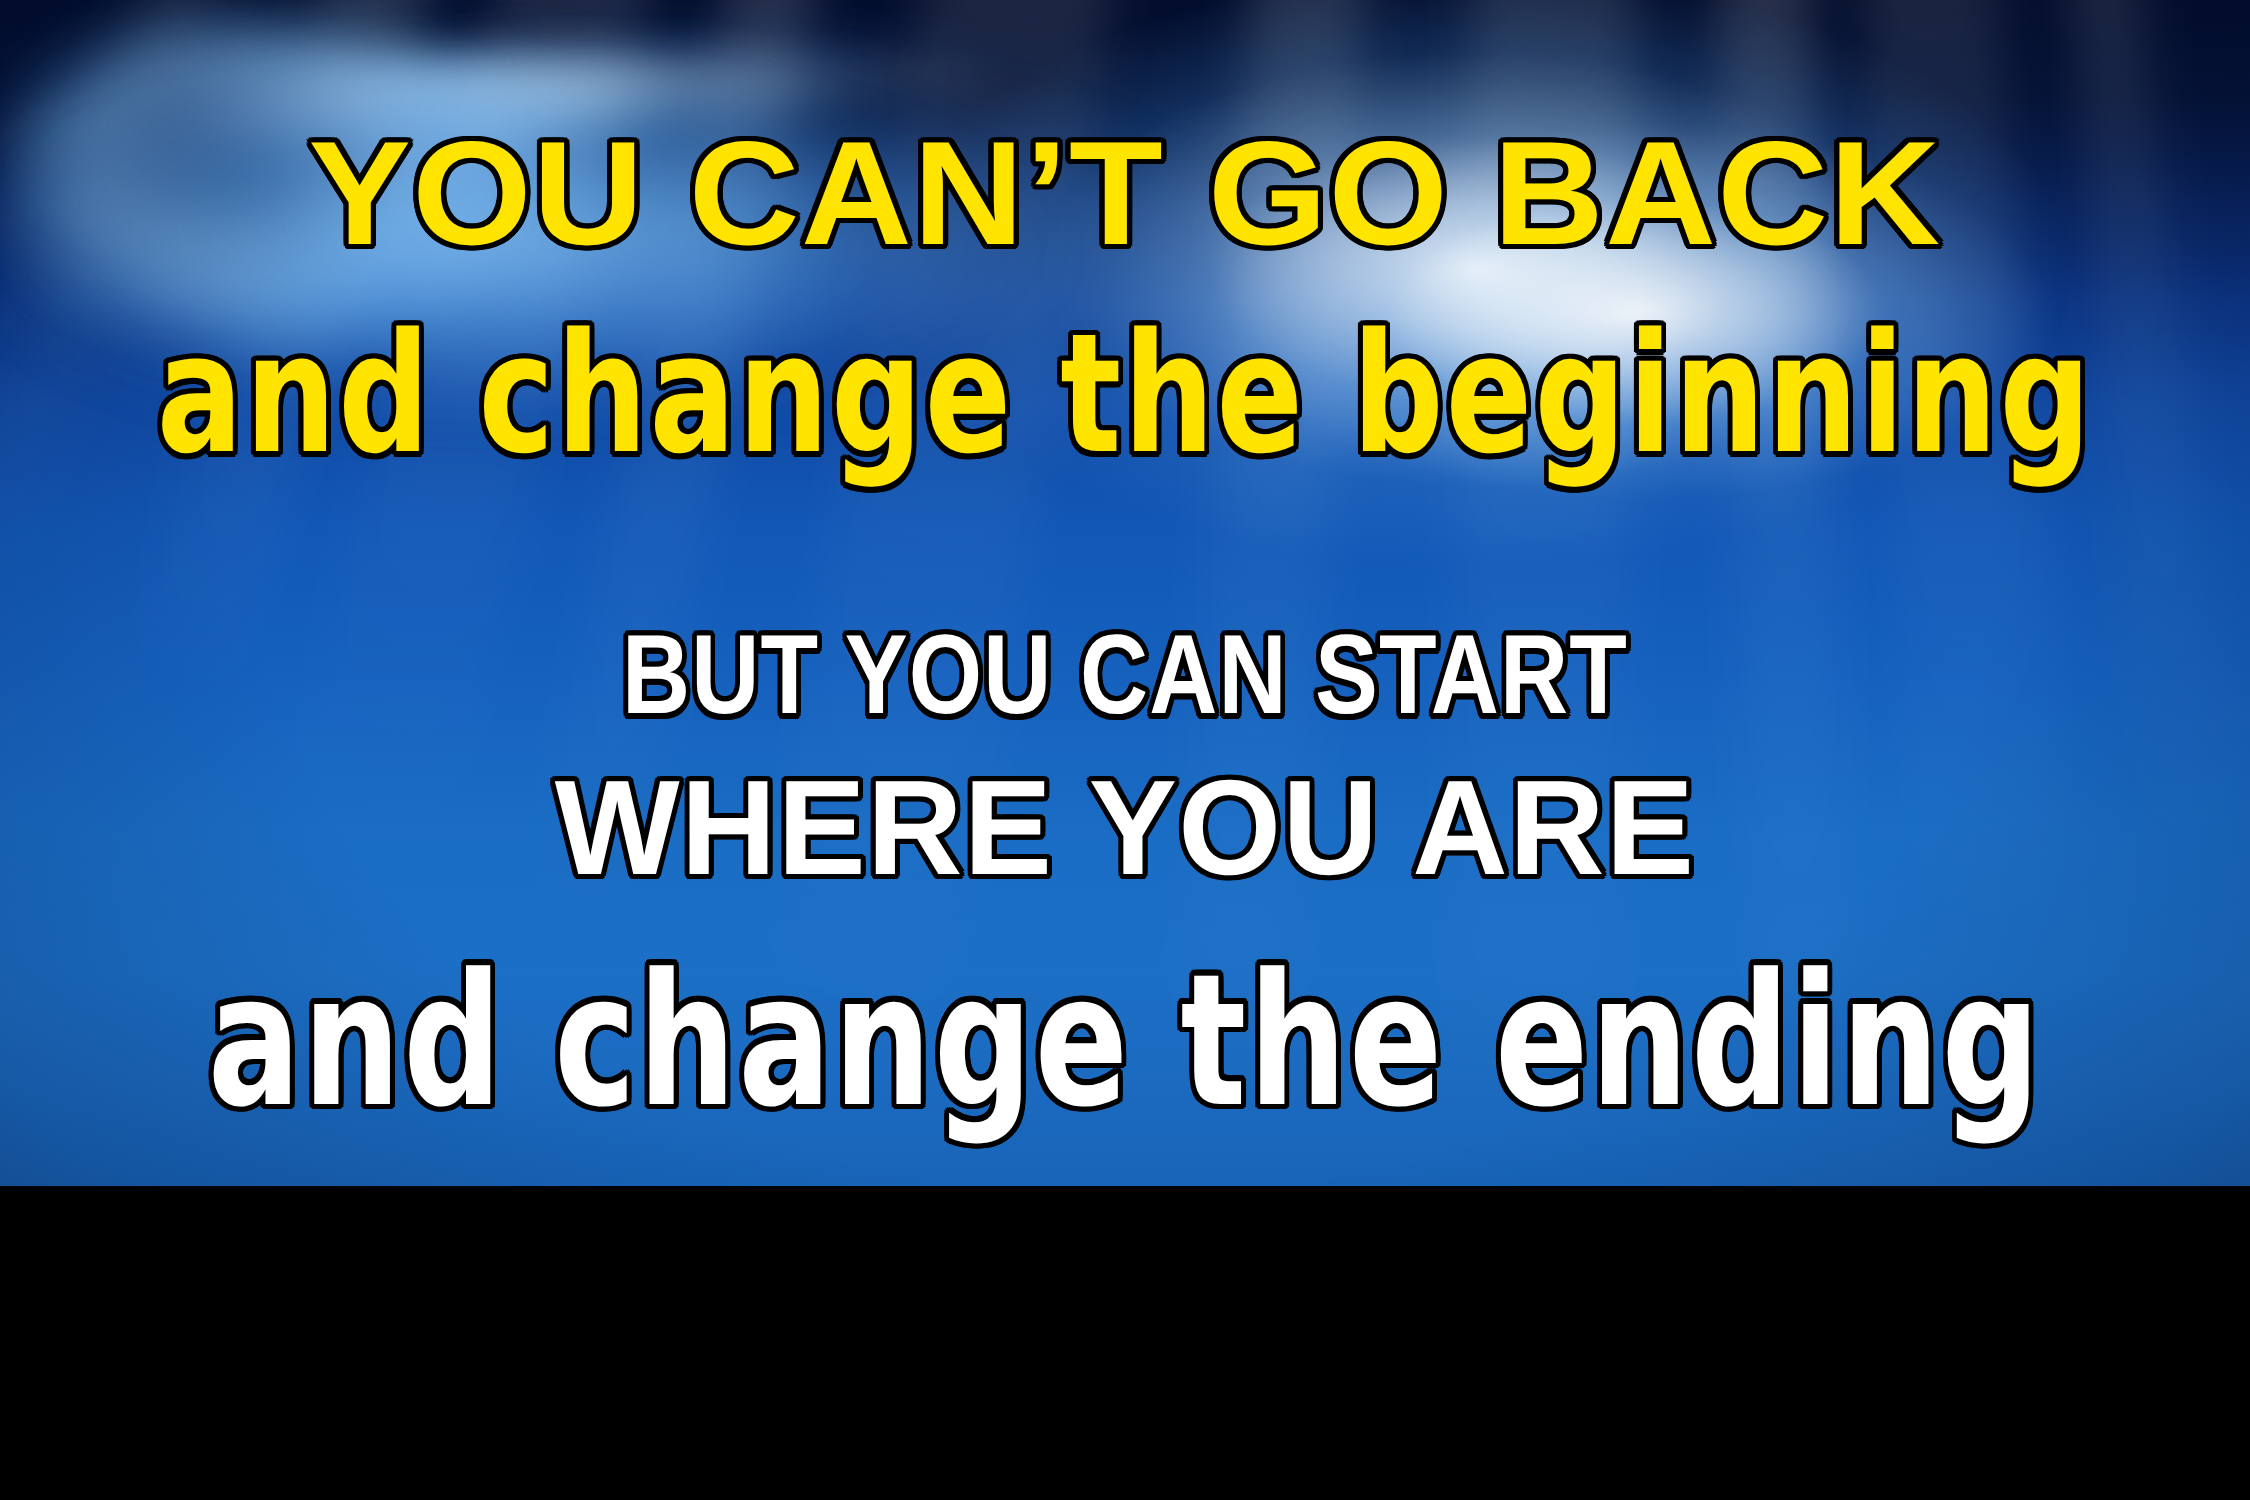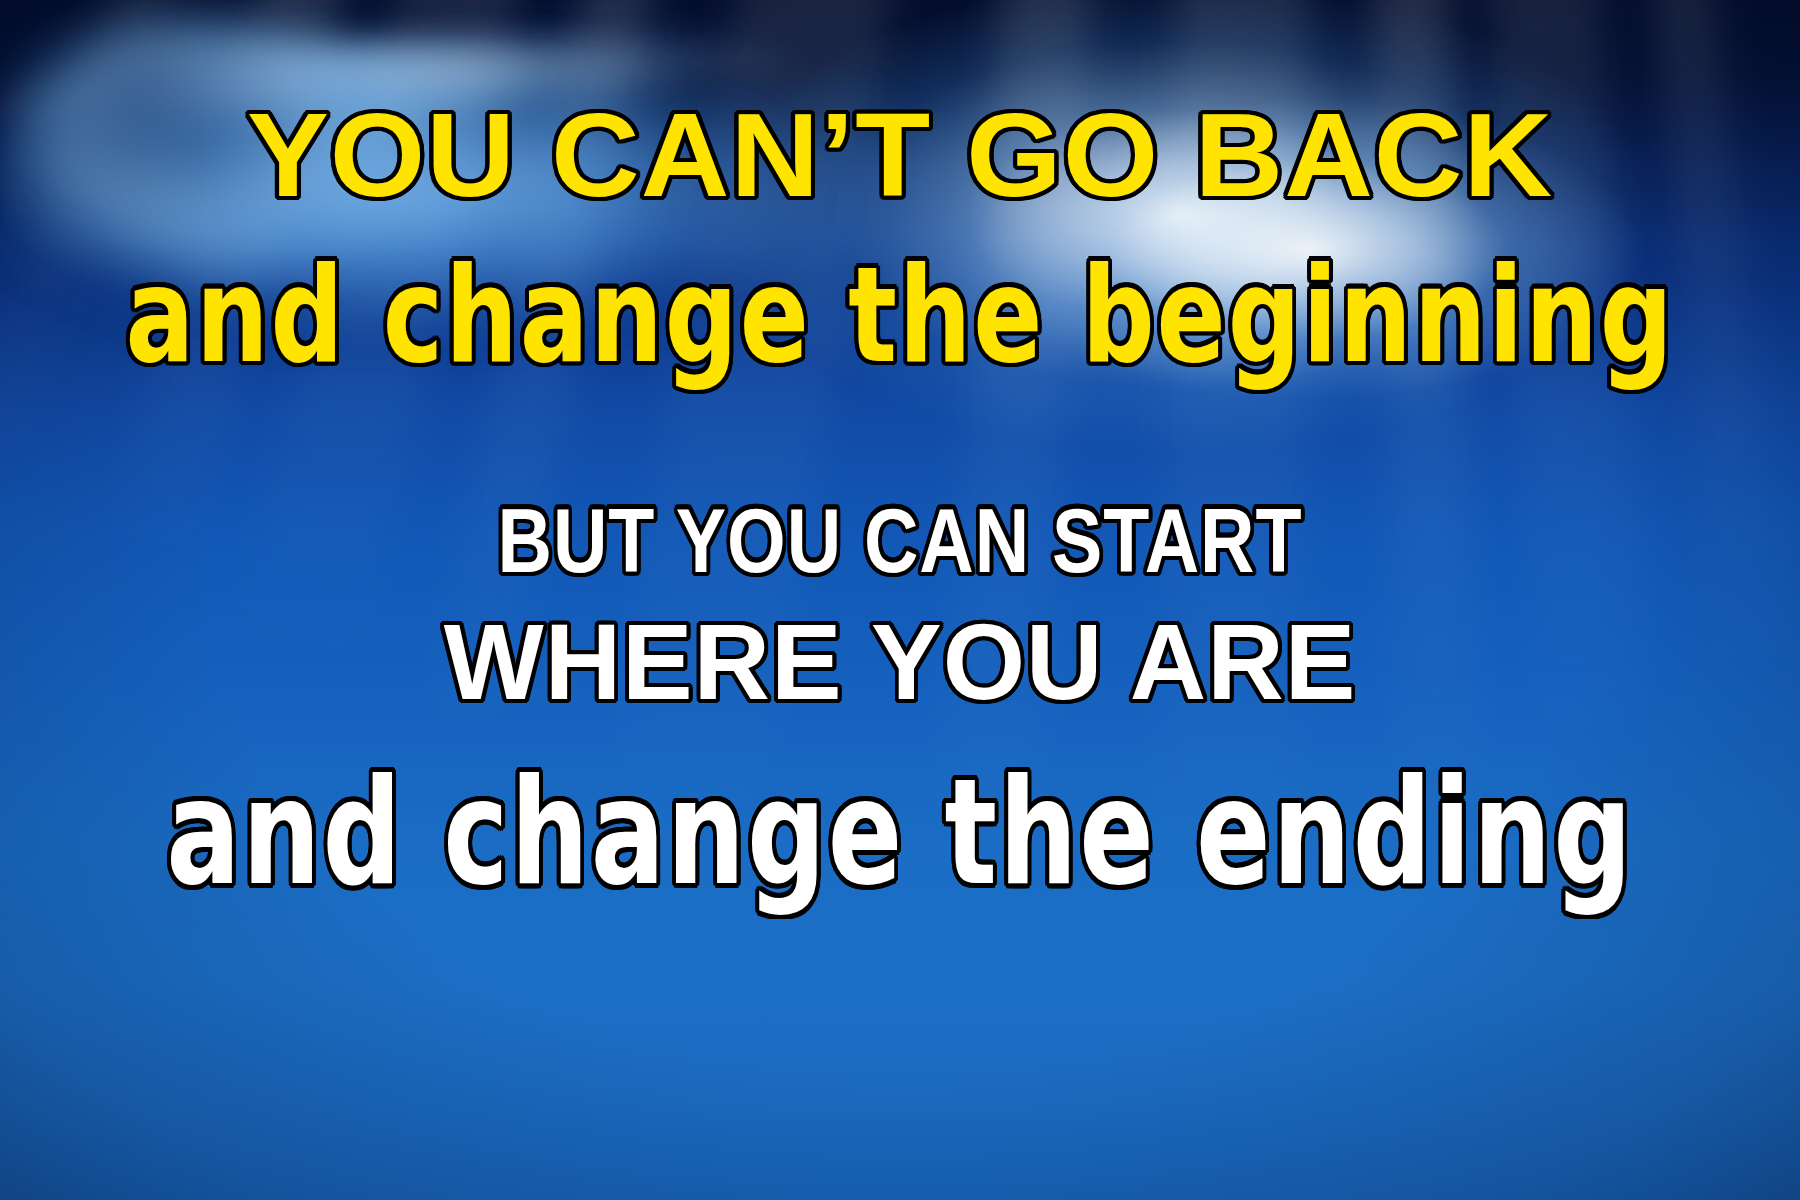--- a/index.html
+++ b/index.html
@@ -8,21 +8,21 @@
     padding: 0;
     background: #000;
   }
   body {
     font-family: "Liberation Sans", sans-serif;
   }
 
   #poster {
     position: relative;
     width: 1800px;
-    height: 1200px;
+    height: 949px;
     overflow: hidden;
     background: #0c4a6e;
   }
 
   
   .bg-layer {
     position: absolute;
     inset: 0;
     pointer-events: none;
   }

